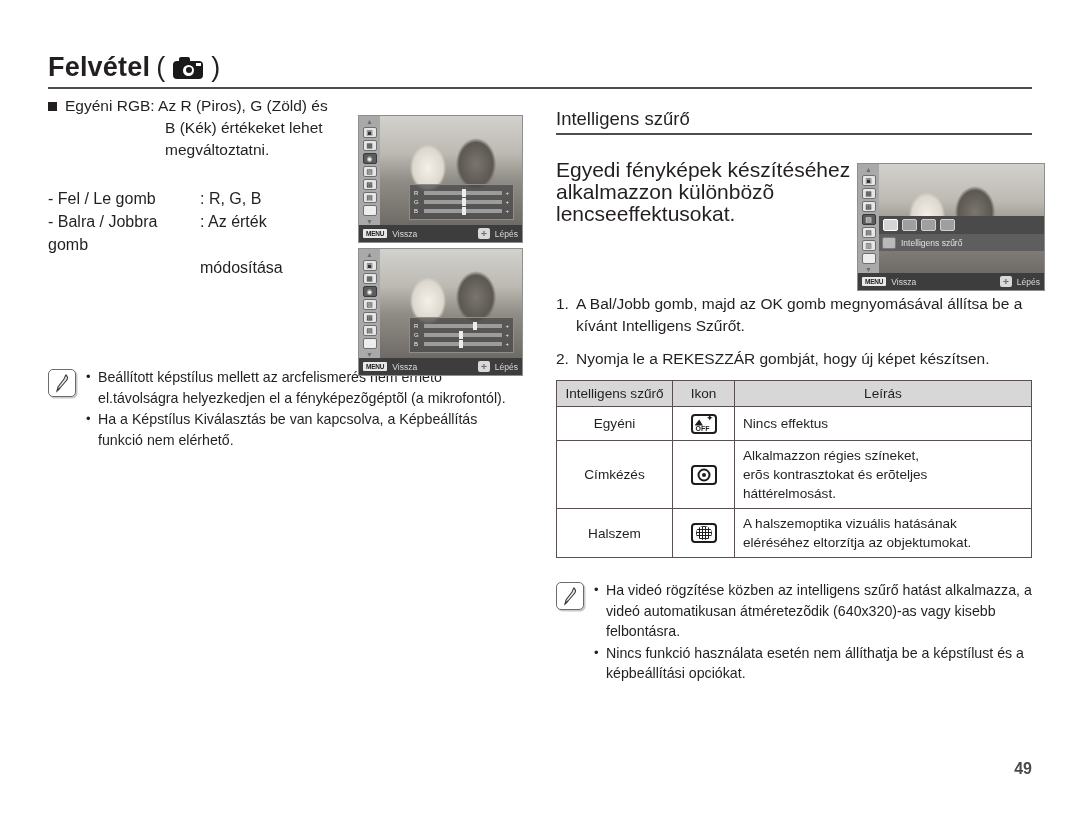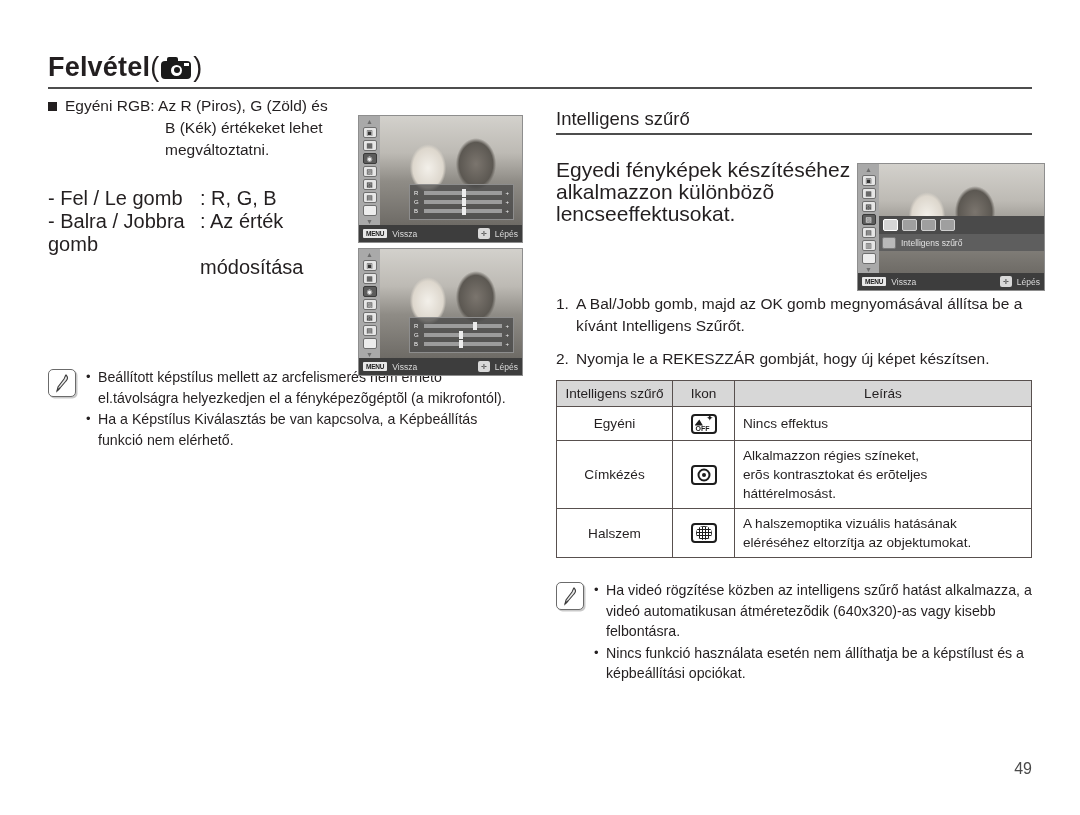--- a/index.html
+++ b/index.html
@@ -11,21 +11,21 @@
     color: #231f20;
     overflow: hidden;
   }
   .page { position: relative; width: 1080px; height: 815px; }
 
   
   .header {
     position: absolute; left: 48px; top: 52px; width: 984px;
   }
   .header-title-row {
-    display: flex; align-items: center; gap: 0;
+    display: flex; align-items: center; gap: 6px;
     font-size: 27px; font-weight: bold; letter-spacing: .2px;
     padding-bottom: 4px;
   }
   .paren { font-size: 27px; font-weight: normal; }
   .camera-icon { display: inline-block; width: 30px; height: 22px; position: relative; margin: 0 2px; }
   .camera-icon .body {
     position: absolute; left: 0; top: 4px; width: 30px; height: 18px;
     background: #1a1a1a; border-radius: 4px;
   }
   .camera-icon .hump {
@@ -51,21 +51,21 @@
 
   
   .sq-bullet-row { display: flex; font-size: 15.5px; line-height: 22px; }
   .sq-bullet {
     width: 9px; height: 9px; background: #231f20; margin-top: 7px;
     margin-right: 8px; flex: 0 0 9px;
   }
   .sq-text { flex: 1 1 auto; }
   .indent-2 { padding-left: 100px; display: block; }
 
-  .kv-block { margin-top: 26px; font-size: 20px; line-height: 23px; }
+  .kv-block { margin-top: 26px; font-size: 16px; line-height: 23px; }
   .kv-row { display: flex; }
   .kv-k { width: 152px; flex: 0 0 152px; }
   .kv-v { flex: 1 1 auto; }
   .kv-cont { padding-left: 152px; }
 
   
   .lcd {
     position: absolute; width: 165px; height: 128px;
     background: #b9b9b9; border: 1px solid #8e8e8e; overflow: hidden;
   }
@@ -187,21 +187,21 @@
     position: absolute; left: 50%; top: 50%; transform: translate(-50%,-50%);
     width: 16px; height: 14px; border-radius: 50%;
     background:
       repeating-linear-gradient(to bottom, #1d1d1d 0 1px, transparent 1px 3px),
       repeating-linear-gradient(to right, #1d1d1d 0 1px, transparent 1px 3px);
   }
 
   
   .page-num {
     position: absolute; right: 48px; top: 760px;
-    font-size: 16px; font-weight: normal; color: #4a4a4a;
+    font-size: 16px; font-weight: bold; color: #4a4a4a;
   }
 </style>
 </head>
 <body>
 
 <div class="page">
 
   <div class="header">
     <div class="header-title-row">
       <span>Felvétel</span>

